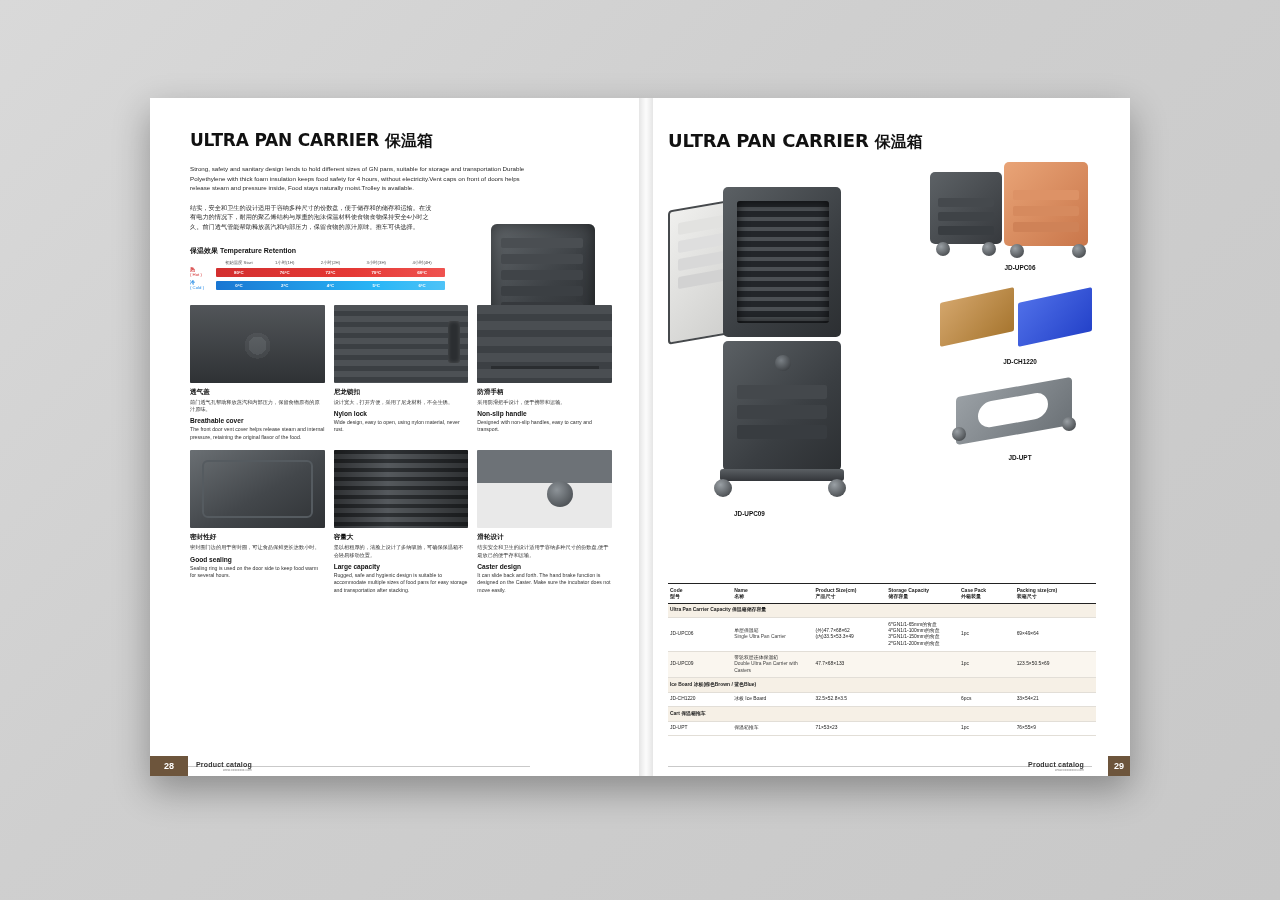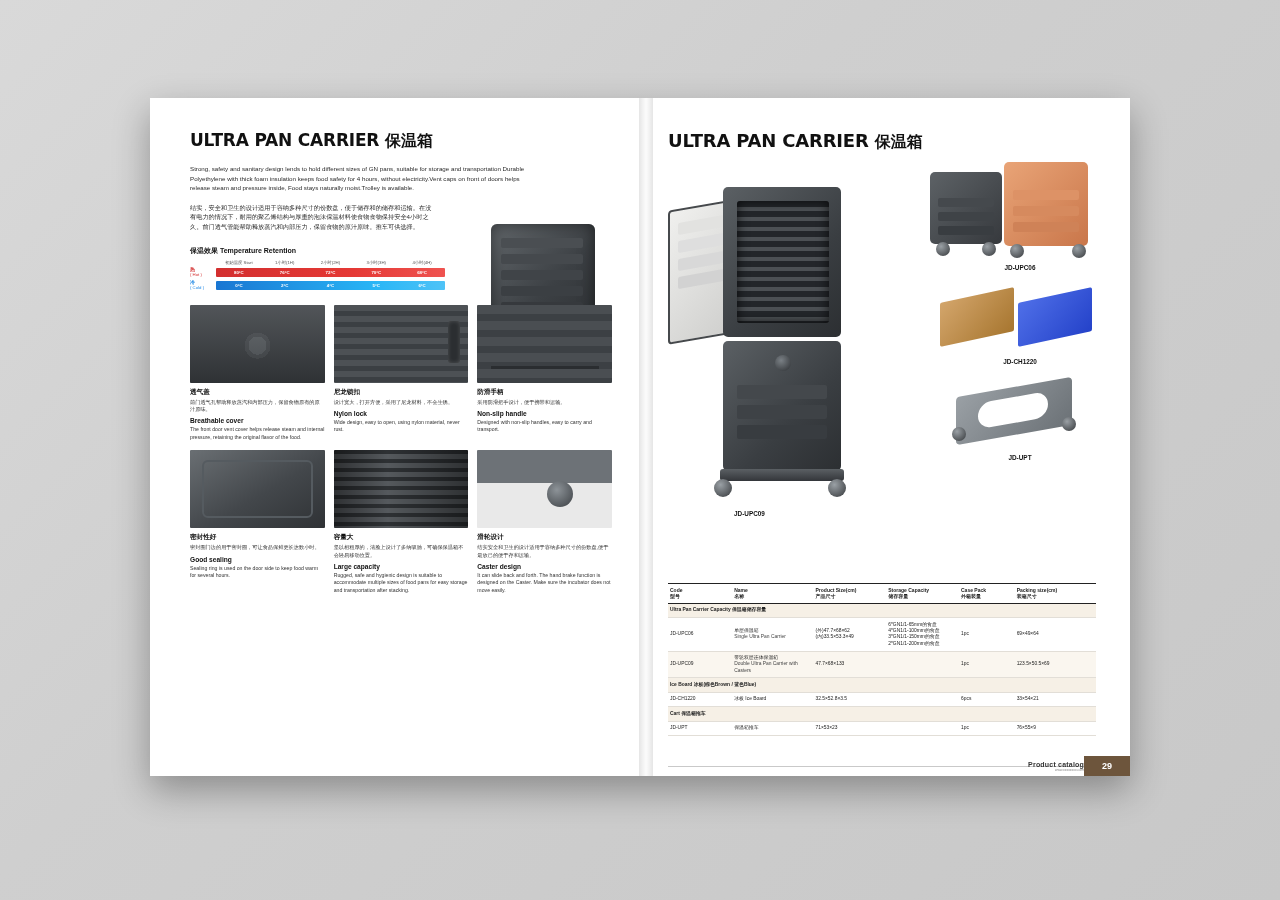--- a/index.html
+++ b/index.html
@@ -75,21 +75,21 @@
   .ph4{background:linear-gradient(150deg,#6a6f73,#43474b 55%,#2f3235);}
   .ph4::after{content:"";position:absolute;left:12px;top:10px;right:12px;bottom:10px;border:2px solid #555b60;border-radius:6px;}
   .ph5{background:repeating-linear-gradient(180deg,#2e3134 0 4px,#55595d 4px 9px);}
   .ph5::after{content:"";position:absolute;inset:0;background:linear-gradient(90deg,rgba(0,0,0,.45),rgba(0,0,0,0) 40%,rgba(0,0,0,.45));}
   .ph6{background:linear-gradient(180deg,#6d7277 0 42%,#e9e9e9 42% 100%);}
   .ph6::after{content:"";position:absolute;left:52%;top:40%;width:26px;height:26px;border-radius:50%;background:radial-gradient(circle at 38% 34%,#8d9398,#3b3f43);}
 
   
   .footer{position:absolute;bottom:0;left:0;width:100%;height:26px;}
   .footer .barL{position:absolute;left:0;bottom:0;width:38px;height:20px;background:#6d553c;color:#fff;font-size:9px;font-weight:bold;display:flex;align-items:center;justify-content:center;}
-  .footer .barR{position:absolute;right:0;bottom:0;width:46px;height:20px;background:#6d553c;color:#fff;font-size:9px;font-weight:bold;display:flex;align-items:center;justify-content:center;}
+  .footer .barR{position:absolute;right:0;bottom:0;width:22px;height:20px;background:#6d553c;color:#fff;font-size:9px;font-weight:bold;display:flex;align-items:center;justify-content:center;}
   .footer .rule{position:absolute;bottom:9px;height:1px;background:#c9c9c9;}
   .brand{position:absolute;bottom:4px;font-size:7px;color:#333;font-weight:bold;letter-spacing:.2px;text-align:right;}
   .brand small{display:block;font-size:3.4px;font-weight:normal;color:#888;letter-spacing:0;}
 
   
   .hero{position:relative;width:250px;height:370px;margin-top:4px;}
   .hero-cap{position:absolute;bottom:-2px;left:34px;font-size:6.4px;font-weight:bold;color:#111;}
   .side{position:absolute;right:20px;top:60px;width:180px;}
   .prod-cap{font-size:6.4px;font-weight:bold;color:#111;text-align:center;margin-top:3px;}
 
@@ -217,20 +217,28 @@
       </div>
       <div class="feat">
         <div class="feat-img ph6"></div>
         <div class="feat-cn-t">滑轮设计</div>
         <div class="feat-cn-b">结实安全和卫生的设计适用于容纳多种尺寸的份数盘,便于最放己的便于存和运输。</div>
         <div class="feat-en-t">Caster design</div>
         <div class="feat-en-b">It can slide back and forth. The hand brake function is designed on the Caster. Make sure the incubator does not move easily.</div>
       </div>
     </div>
 
+    <div class="footer">
+      <div class="rule" style="left:38px;right:110px;"></div>
+      <div class="barL">28</div>
+      <div class="brand" style="left:46px;">
+        <span>Product catalog</span>
+        <small>www.xxxxxxxx.com</small>
+      </div>
+    </div>
   </div>
 
   <div class="page right">
 
     <h1 class="title title-right">
       <span>ULTRA PAN CARRIER </span><span class="cn">保温箱</span>
     </h1>
 
     <div class="hero">
 

